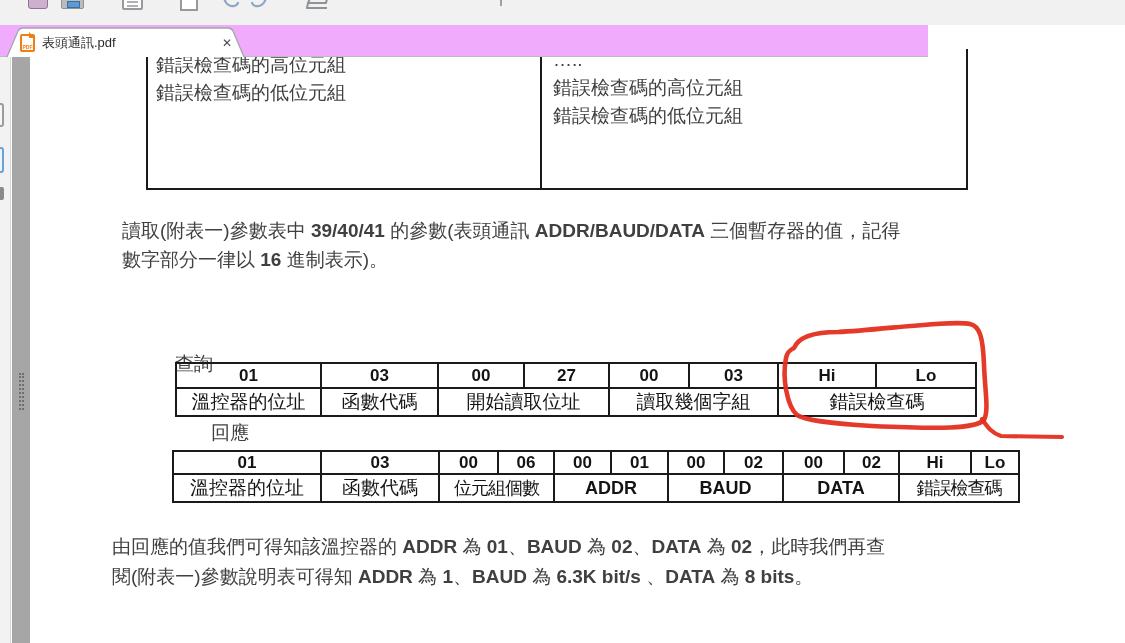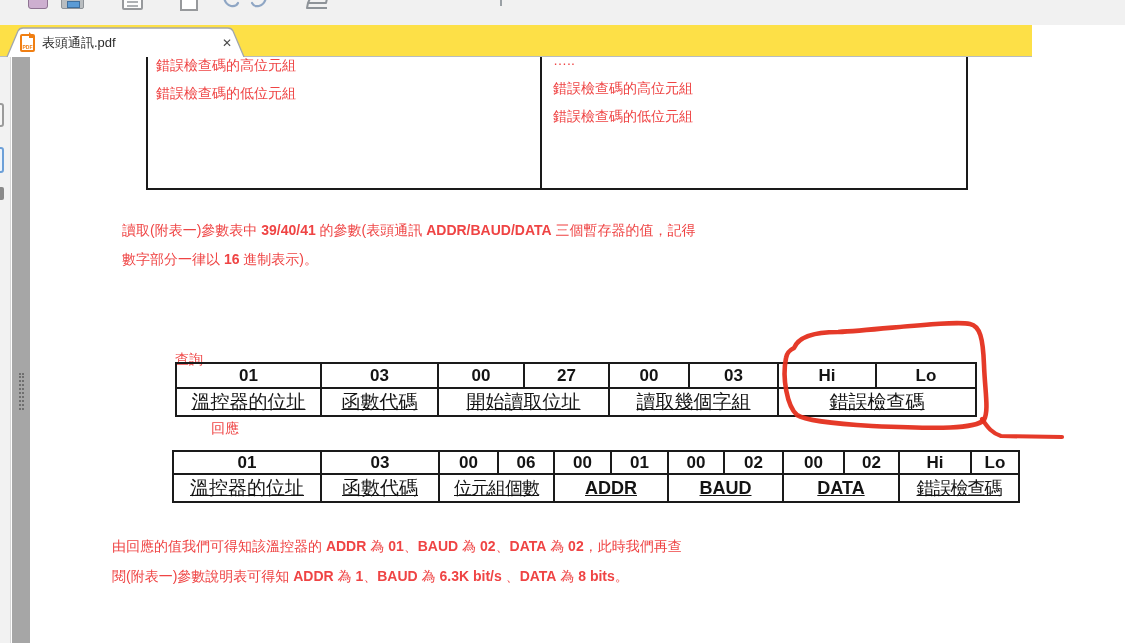--- a/index.html
+++ b/index.html
@@ -16,22 +16,22 @@
   .ic-print::after { content:""; position:absolute; left:5px; top:10px; width:11px; height:5px; background:#5b9bd5; border:1px solid #3f6f9d; }
   .ic-doc { left:122px; width:21px; height:20px; background:#fdfdfd; border:2px solid #97999c; border-radius:2px; }
   .ic-doc::before { content:""; position:absolute; left:3px; top:9px; width:11px; height:2px; background:#aeb1b4; box-shadow:0 4px 0 #aeb1b4; }
   .ic-page { left:180px; width:18px; height:21px; background:#fff; border:2px solid #97999c; }
   .ic-undo, .ic-redo { width:20px; height:16px; top:-6px; }
   .ic-undo { left:221px; }
   .ic-redo { left:249px; }
   .ic-stamp { left:306px; width:26px; height:17px; top:-7px; }
   .toolbar-mark { position:absolute; left:500px; top:0px; width:2px; height:6px; background:#9aa0a5; }
 
-  .tabbar { position:absolute; left:0; top:25px; width:1032px; height:32px;
-    background:#fde047; border-bottom:1px solid #b7bcc0; z-index:20; }
+  .tabbar { position:absolute; left:0; top:25px; width:928px; height:32px;
+    background:#f0abfc; border-bottom:1px solid #b7bcc0; z-index:20; }
   .tab { position:absolute; left:6px; top:2px; width:240px; height:30px; }
   .tab svg.tabshape { position:absolute; left:0; top:0; }
   .tab-inner { position:absolute; left:14px; top:6px; width:218px; height:20px; display:flex; align-items:center; }
   .pdficon { position:relative; width:15px; height:18px; background:#fff; border:2px solid #f07f13; border-radius:2px; margin-right:7px; flex:0 0 auto; }
   .pdficon .fold { position:absolute; right:-2px; top:-4px; width:0; height:0;
     border-left:6px solid transparent; border-bottom:6px solid #f07f13; transform:rotate(90deg); }
   .pdficon .pdftxt { position:absolute; left:0; right:0; bottom:0; font-size:5px; font-weight:bold; color:#f07f13; text-align:center; letter-spacing:0; }
   .tab-title { font-size:13px; color:#2b2b2b; white-space:nowrap; overflow:hidden; flex:1 1 auto; }
   .tab-close { flex:0 0 auto; font-size:12px; font-weight:bold; color:#4a4a4a; padding:0 6px; cursor:default; }
 
@@ -42,40 +42,40 @@
   .pstub1 { top:46px; height:24px; background:#f6f6f6; border:2px solid #9b9b9b; border-radius:3px; }
   .pstub2 { top:90px; height:26px; background:#eef4fb; border:2px solid #6da0d8; border-radius:3px; }
   .pstub3 { top:130px; height:13px; background:#8a8a8a; border-radius:2px; }
   .gutter { position:absolute; left:12px; top:57px; width:18px; height:586px; background:#a6a6a6; z-index:5; }
   .grip { position:absolute; left:7px; top:316px; width:5px; height:37px;
     border-left:2px dotted #6f6f6f; border-right:2px dotted #6f6f6f; }
 
   
   .page { position:absolute; left:30px; top:57px; width:1095px; height:586px; background:#fff; z-index:1;
     color:#141414; }
-  .zh { font-size:14px; color:#ef4444; white-space:nowrap; }
+  .zh { font-size:19px; color:#404040; white-space:nowrap; }
   .seg-b { font-weight:bold; }
 
   .toptable { position:absolute; left:116px; top:-8px; width:822px; height:141px;
     border-left:2px solid #1a1a1a; border-right:2px solid #1a1a1a; border-bottom:2px solid #1a1a1a; }
   .toptable .divider { position:absolute; left:392px; top:0; width:2px; height:100%; background:#1a1a1a; }
   .tt-left { position:absolute; left:8px; top:2px; line-height:28px; }
   .tt-right { position:absolute; left:405px; top:-3px; line-height:28px; }
 
   .para { position:absolute; left:92px; top:159px; line-height:29px; }
 
   .tbl-label { position:absolute; }
   .qlabel { left:145px; top:278px;margin-top:16px; }
   .rlabel { left:145px; top:363px;margin-left:36px; }
 
   table.mtable { position:absolute; border-collapse:collapse; table-layout:fixed; }
   table.mtable td { border:2px solid #1a1a1a; text-align:center; vertical-align:middle;
     padding:0; overflow:hidden; white-space:nowrap; }
   td.val { font-weight:bold; font-size:17px; height:25px; }
-  td.lbl { font-size:19px; height:25px;text-decoration:underline; }
+  td.lbl { font-size:19px; height:25px; }
   td.lbl-lat { font-size:18px; font-weight:bold; }
   td.lbl-sm { font-size:18px; letter-spacing:-1px; }
   .qtable { left:145px; top:305px; width:800px; }
   .rtable { left:142px; top:393px; width:846px; }
   .rtable td.val { height:23px; }
   .rtable td.lbl { height:24px; }
 
   .footer { position:absolute; left:82px; top:475px; line-height:29.5px; }
 
   .annot { position:absolute; left:0; top:0; z-index:8; pointer-events:none; }

